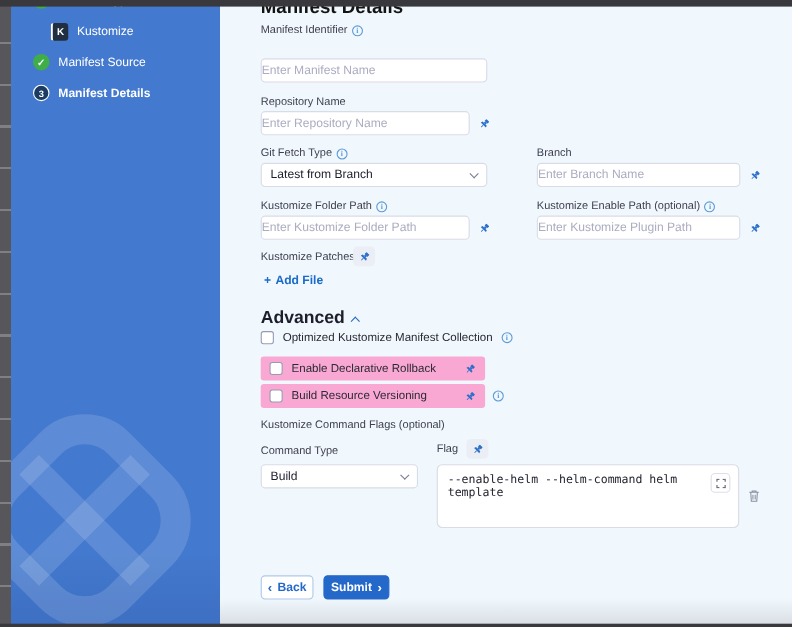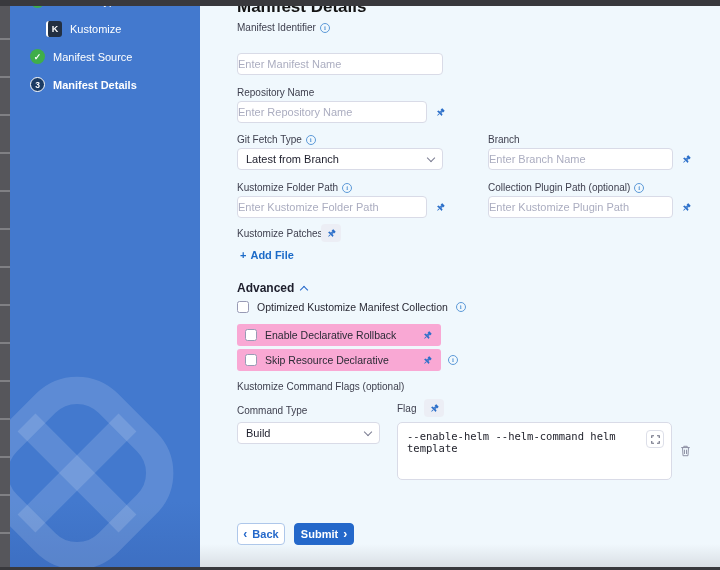--- a/index.html
+++ b/index.html
@@ -50,21 +50,21 @@
   .chev{width:6px;height:6px;border-right:1.5px solid #7b7d92;border-bottom:1.5px solid #7b7d92;
     transform:rotate(45deg);margin-top:-3px;}
   .chev-up{display:inline-block;width:6px;height:6px;border-right:1.7px solid #2468ca;border-bottom:1.7px solid #2468ca;
     transform:rotate(-135deg);margin-left:7px;margin-bottom:-1px;}
 
   .pin-btn{position:absolute;width:20px;height:18px;border-radius:4px;background:#eceef5;
     display:flex;align-items:center;justify-content:center;cursor:pointer;}
   .pin-plain{position:absolute;width:18px;height:18px;display:flex;align-items:center;justify-content:center;cursor:pointer;}
 
   .link{position:absolute;font-size:11px;color:#1c6bc8;font-weight:bold;cursor:pointer;display:flex;gap:4px;align-items:center;}
-  .advanced{position:absolute;left:37px;top:281px;font-size:12px;font-weight:bold;color:#1d1e2c;cursor:pointer;}
+  .advanced{position:absolute;left:37px;top:281px;font-size:16px;font-weight:bold;color:#1d1e2c;cursor:pointer;}
 
   .cbx{width:12px;height:12px;border:1px solid #989ab5;border-radius:2.5px;background:#fff;flex:0 0 12px;cursor:pointer;}
   .cb-row{position:absolute;display:flex;align-items:center;gap:8px;font-size:10.5px;color:#2a2a35;}
   .gray-row{position:absolute;left:37px;width:204px;height:22px;background:#f9a8d4;border-radius:3px;
     display:flex;align-items:center;gap:8px;padding:0 8px;font-size:10.5px;color:#2a2a35;}
   .gray-row .spacer{flex:1;}
 
   .flag-area{position:absolute;left:197px;top:422px;width:275px;height:58px;background:#fff;
     border:1px solid #d9dbe7;border-radius:5px;}
   .flag-text{position:absolute;inset:0;border:none;outline:none;resize:none;background:transparent;
@@ -178,21 +178,21 @@
           <g fill="#2b6fc9" transform="rotate(45 9 9)">
             <rect x="6" y="2" width="6" height="4" rx="0.8"></rect>
             <rect x="7.2" y="6" width="3.6" height="2.6"></rect>
             <path d="M4.6 8.6h8.8l1 3H3.6z"></path>
             <rect x="8.4" y="11.6" width="1.2" height="4.6" rx="0.6"></rect>
           </g>
         </svg>
     </div>
 
     <div class="lbl" style="left:288px;top:182px;">
-      <span>Collection Plugin Path (optional)</span>
+      <span>Kustomize Enable Path (optional)</span>
       <span class="info"></span>
     </div>
     <div class="tbwrap" style="left:288px;top:196px;width:185px;">
       <input class="tb" placeholder="Enter Kustomize Plugin Path" style="">
     </div>
     <div class="pin-plain" style="left:477px;top:198px;">
       <svg viewBox="0 0 18 18" width="11" height="11">
           <g fill="#2b6fc9" transform="rotate(45 9 9)">
             <rect x="6" y="2" width="6" height="4" rx="0.8"></rect>
             <rect x="7.2" y="6" width="3.6" height="2.6"></rect>
@@ -242,21 +242,21 @@
               <rect x="7.2" y="6" width="3.6" height="2.6"></rect>
               <path d="M4.6 8.6h8.8l1 3H3.6z"></path>
               <rect x="8.4" y="11.6" width="1.2" height="4.6" rx="0.6"></rect>
             </g>
           </svg>
       </span>
     </div>
 
     <div class="gray-row" style="top:349px;">
       <span class="cbx"></span>
-      <span>Skip Resource Declarative</span>
+      <span>Build Resource Versioning</span>
       <span class="spacer"></span>
       <span style="display:flex;">
         <svg viewBox="0 0 18 18" width="11" height="11">
             <g fill="#2b6fc9" transform="rotate(45 9 9)">
               <rect x="6" y="2" width="6" height="4" rx="0.8"></rect>
               <rect x="7.2" y="6" width="3.6" height="2.6"></rect>
               <path d="M4.6 8.6h8.8l1 3H3.6z"></path>
               <rect x="8.4" y="11.6" width="1.2" height="4.6" rx="0.6"></rect>
             </g>
           </svg>

